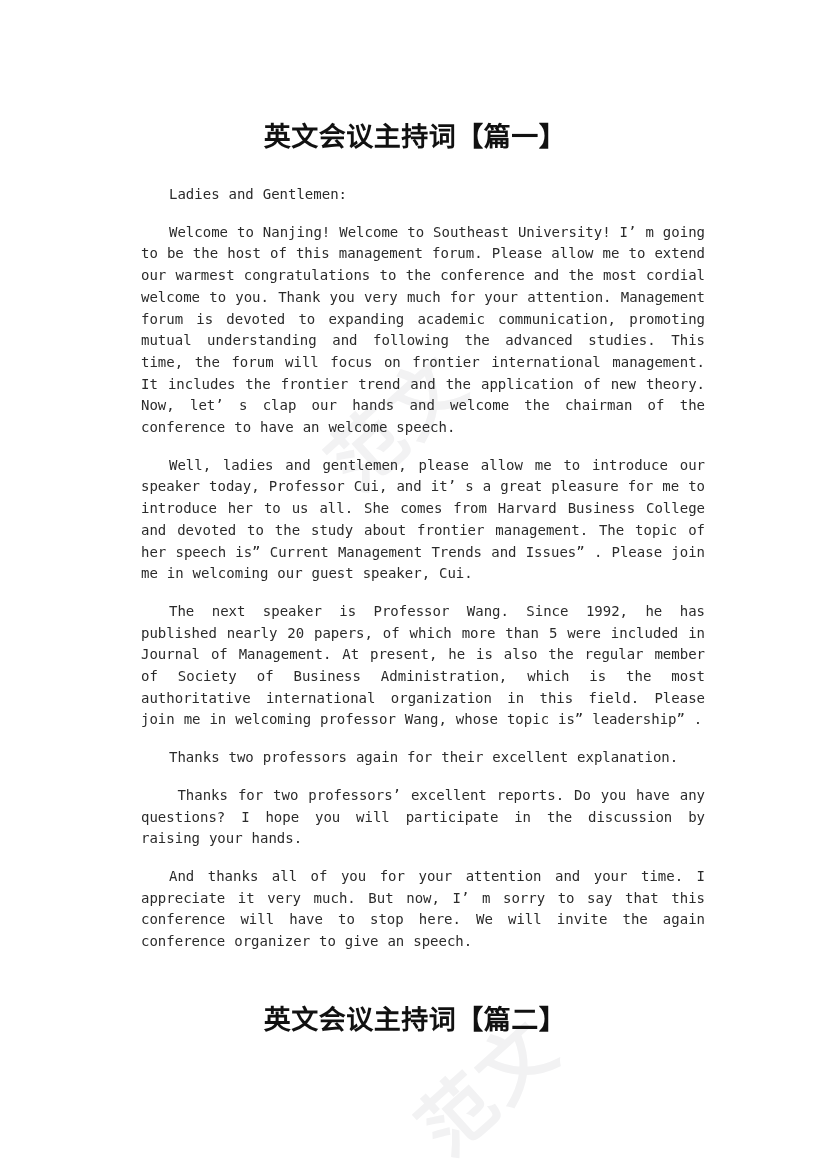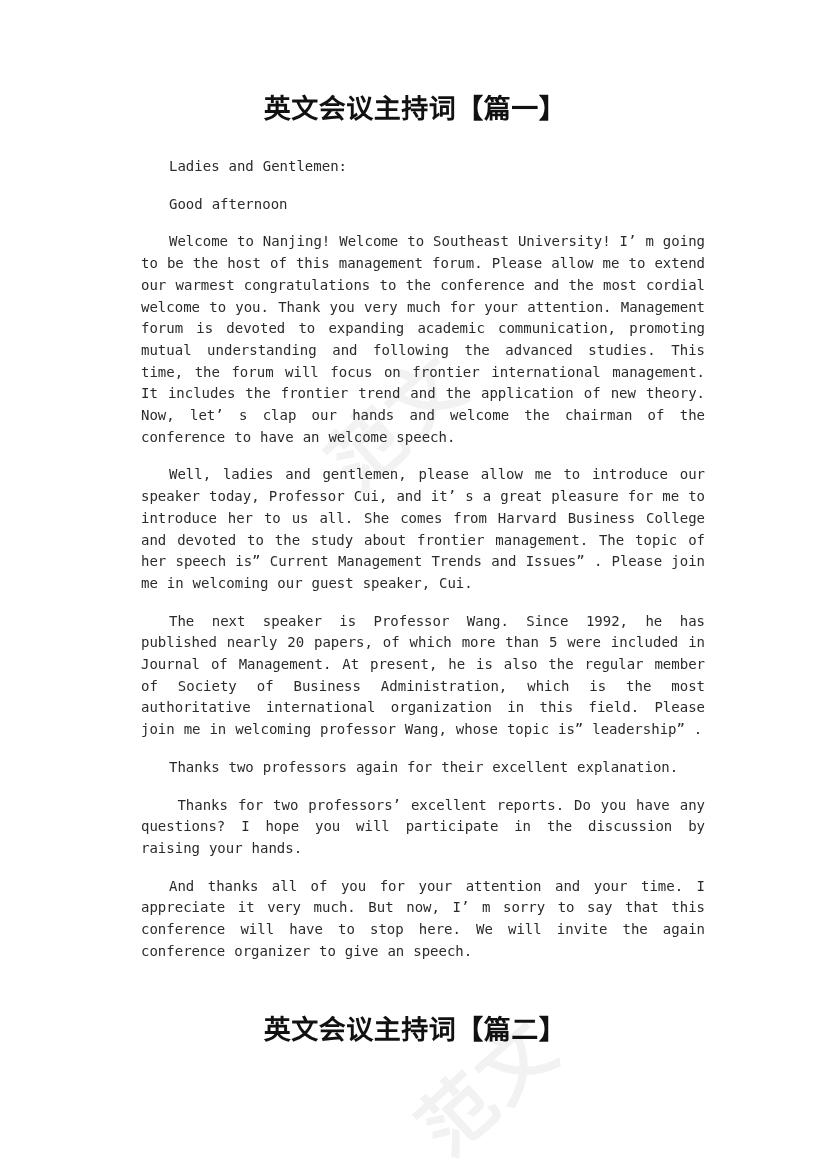--- a/index.html
+++ b/index.html
@@ -45,21 +45,21 @@
     transform: rotate(-42deg);
     transform-origin: left top;
   }
 
   
   .content {
     position: relative;
     z-index: 1;
     width: 580px;
     margin: 0 auto;
-    padding-top: 92px;
+    padding-top: 120px;
     box-sizing: content-box;
   }
 
   .doc-title {
     text-align: center;
     font-size: 27px;
     font-weight: 700;
     line-height: 34px;
     letter-spacing: 0.5px;
     margin: 0;
@@ -99,21 +99,20 @@
   <div class="watermark wm-mid">范文</div>
 
   <div class="watermark wm-bottom">范文</div>
 
   <div class="content">
 
     <h1 class="doc-title title-one">英文会议主持词【篇一】</h1>
 
     <p class="body-text indent">Ladies and Gentlemen:</p>
 
-    <p class="body-text indent">Good afternoon</p>
 
     <p class="body-text indent">Welcome to Nanjing! Welcome to Southeast University! I’ m going to be the host of this management forum. Please allow me to extend our warmest congratulations to the conference and the most cordial welcome to you. Thank you very much for your attention. Management forum is devoted to expanding academic communication, promoting mutual understanding and following the advanced studies. This time, the forum will focus on frontier international management. It includes the frontier trend and the application of new theory. Now, let’ s clap our hands and welcome the chairman of the conference to have an welcome speech.</p>
 
 
     <p class="body-text indent">Well, ladies and gentlemen, please allow me to introduce our speaker today, Professor Cui, and it’ s a great pleasure for me to introduce her to us all. She comes from Harvard Business College and devoted to the study about frontier management. The topic of her speech is” Current Management Trends and Issues” . Please join me in welcoming our guest speaker, Cui.</p>
 
     <p class="body-text indent">The next speaker is Professor Wang. Since 1992, he has published nearly 20 papers, of which more than 5 were included in Journal of Management. At present, he is also the regular member of Society of Business Administration, which is the most authoritative international organization in this field. Please join me in welcoming professor Wang, whose topic is” leadership” .</p>
 
     <p class="body-text indent">Thanks two professors again for their excellent explanation.</p>
 

